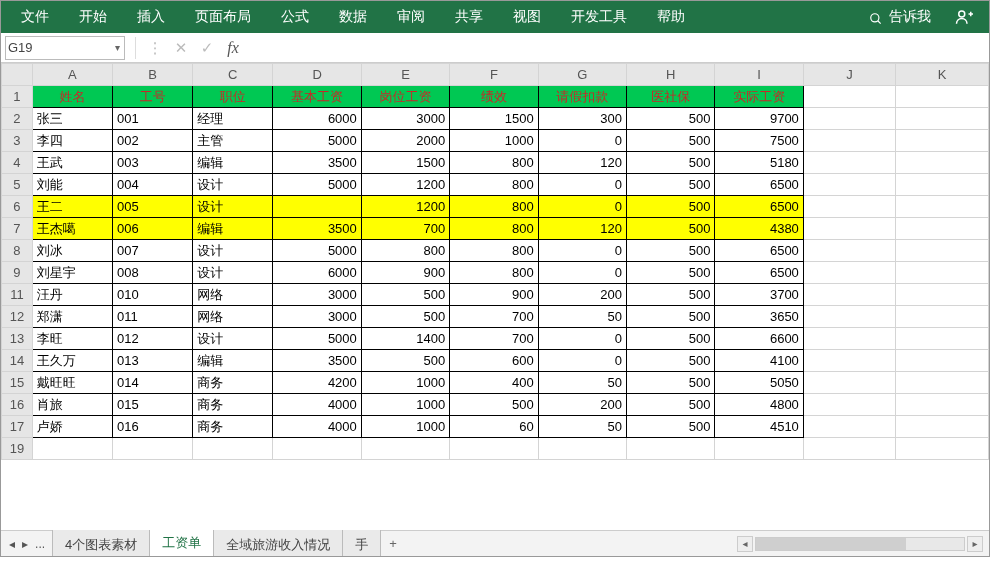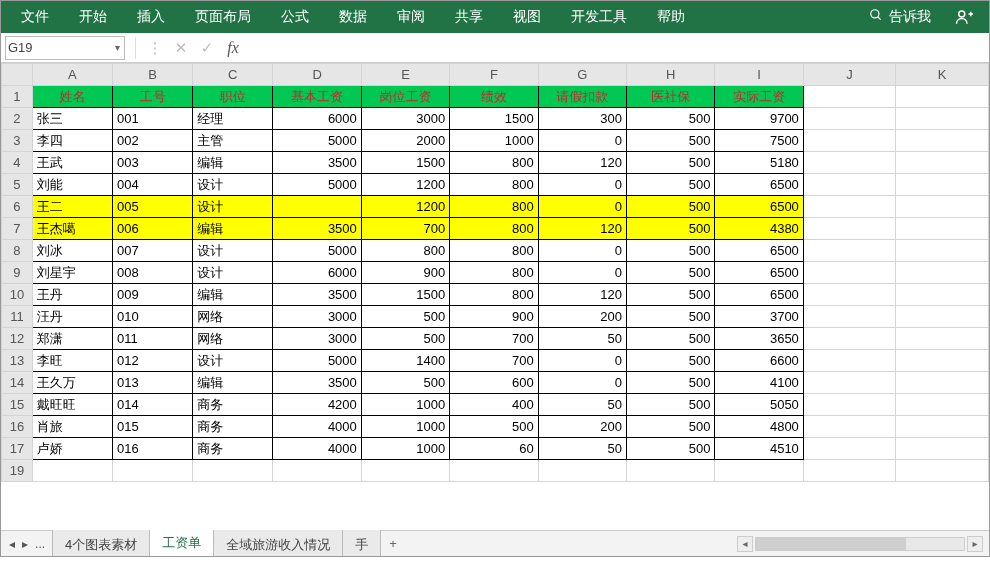--- a/index.html
+++ b/index.html
@@ -3,21 +3,21 @@
 <meta charset="utf-8">
 <style>
   * { box-sizing: border-box; }
   html, body { margin: 0; padding: 0; font-family: "Microsoft YaHei", Arial, sans-serif; font-size: 13px; color: #000; background: #fff; }
   .app { width: 990px; height: 557px; border: 1px solid #999; display: flex; flex-direction: column; overflow: hidden; }
 
   
   .menubar { background: #217346; color: #fff; display: flex; align-items: center; height: 32px; padding: 0 6px; gap: 2px; }
   .menubar .tab { padding: 6px 14px; cursor: pointer; font-size: 14px; }
   .menubar .spacer { flex: 1; }
-  .menubar .hint { display: flex; align-items: flex-start; gap: 6px; padding: 0 12px; font-size: 14px; }
+  .menubar .hint { display: flex; align-items: flex-end; gap: 6px; padding: 0 12px; font-size: 14px; }
   .menubar .hint svg, .menubar .person svg { display: block; }
   .menubar .person { padding: 0 10px; }
 
   
   .formulabar { display: flex; align-items: center; height: 30px; border-bottom: 1px solid #ccc; background: #fff; }
   .namebox { width: 120px; height: 24px; margin: 0 4px; border: 1px solid #bbb; display: flex; align-items: center; padding: 0 2px; font-size: 13px; color: #444; position: relative; }
   .namebox .dd { position: absolute; right: 4px; font-size: 10px; color: #666; }
   .fbar-sep { width: 1px; height: 22px; background: #ddd; margin: 0 6px; }
   .fbar-btn { width: 26px; text-align: center; color: #bbb; font-size: 15px; cursor: pointer; }
   .fx { font-style: italic; font-family: "Times New Roman", serif; font-size: 16px; color: #555; }
@@ -262,34 +262,20 @@
             <td class="datacell num">6000</td>
             <td class="datacell num">900</td>
             <td class="datacell num">800</td>
             <td class="datacell num">0</td>
             <td class="datacell num">500</td>
             <td class="datacell num">6500</td>
             <td></td>
             <td></td>
           </tr>
           <tr>
-            <th class="rowhead">10</th>
-            <td class="datacell txt">王丹</td>
-            <td class="datacell txt">009</td>
-            <td class="datacell txt">编辑</td>
-            <td class="datacell num">3500</td>
-            <td class="datacell num">1500</td>
-            <td class="datacell num">800</td>
-            <td class="datacell num">120</td>
-            <td class="datacell num">500</td>
-            <td class="datacell num">6500</td>
-            <td></td>
-            <td></td>
-          </tr>
-          <tr>
             <th class="rowhead">11</th>
             <td class="datacell txt">汪丹</td>
             <td class="datacell txt">010</td>
             <td class="datacell txt">网络</td>
             <td class="datacell num">3000</td>
             <td class="datacell num">500</td>
             <td class="datacell num">900</td>
             <td class="datacell num">200</td>
             <td class="datacell num">500</td>
             <td class="datacell num">3700</td>

